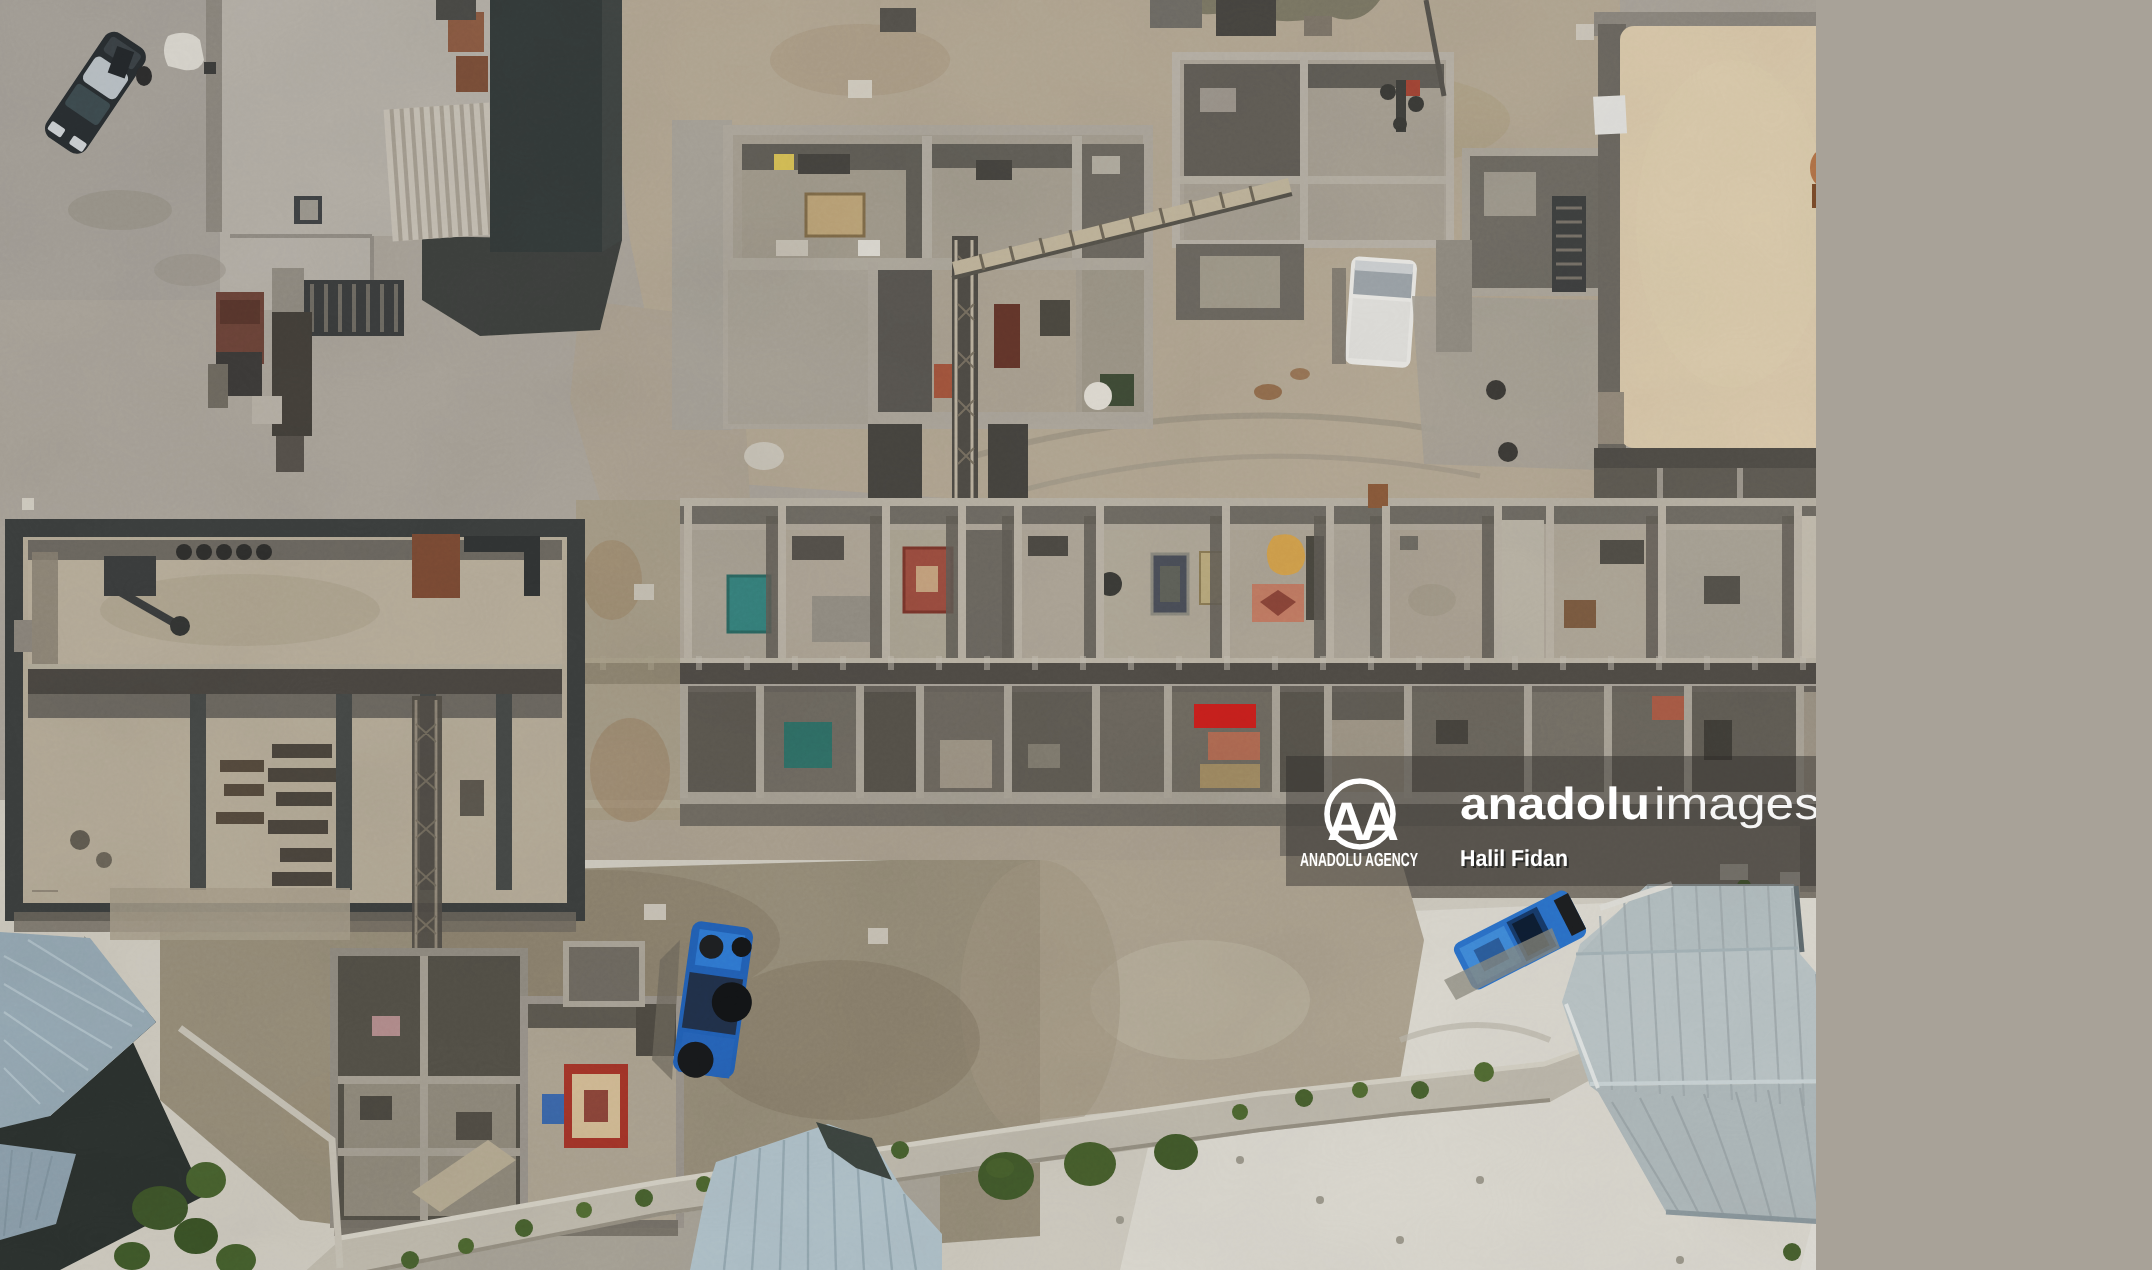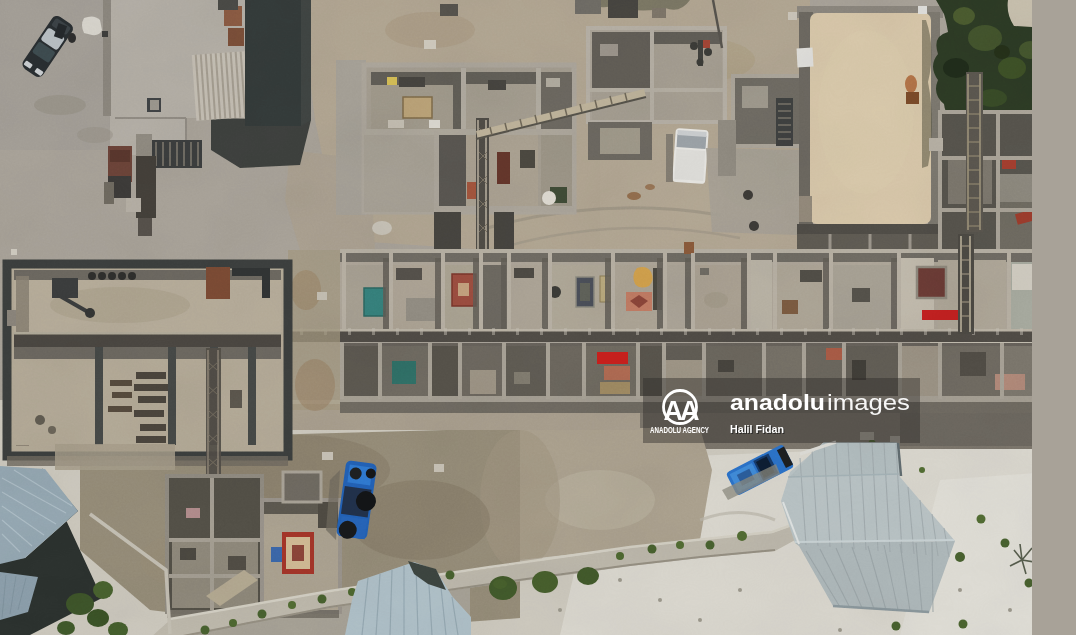--- a/index.html
+++ b/index.html
@@ -1,16 +1,16 @@
 <!DOCTYPE html>
 <html><head>
 <meta charset="utf-8">
 <style>
 html,body{margin:0;padding:0;background:#a8a298;}
-#stage{position:relative;width:1032px;height:635px;overflow:hidden;font-family:"Liberation Sans",sans-serif;}
+#stage{position:relative;width:908px;height:635px;overflow:hidden;font-family:"Liberation Sans",sans-serif;}
 </style>
 </head>
 <body>
 <div id="stage">
 <svg width="1076" height="635" viewBox="0 0 1076 635" xmlns="http://www.w3.org/2000/svg">
 <defs>
 <filter id="grain" x="0" y="0" width="100%" height="100%">
 <feTurbulence type="fractalNoise" baseFrequency="0.55" numOctaves="2" seed="11" result="n"></feTurbulence>
 <feColorMatrix in="n" type="saturate" values="0"></feColorMatrix>
 <feComponentTransfer>

